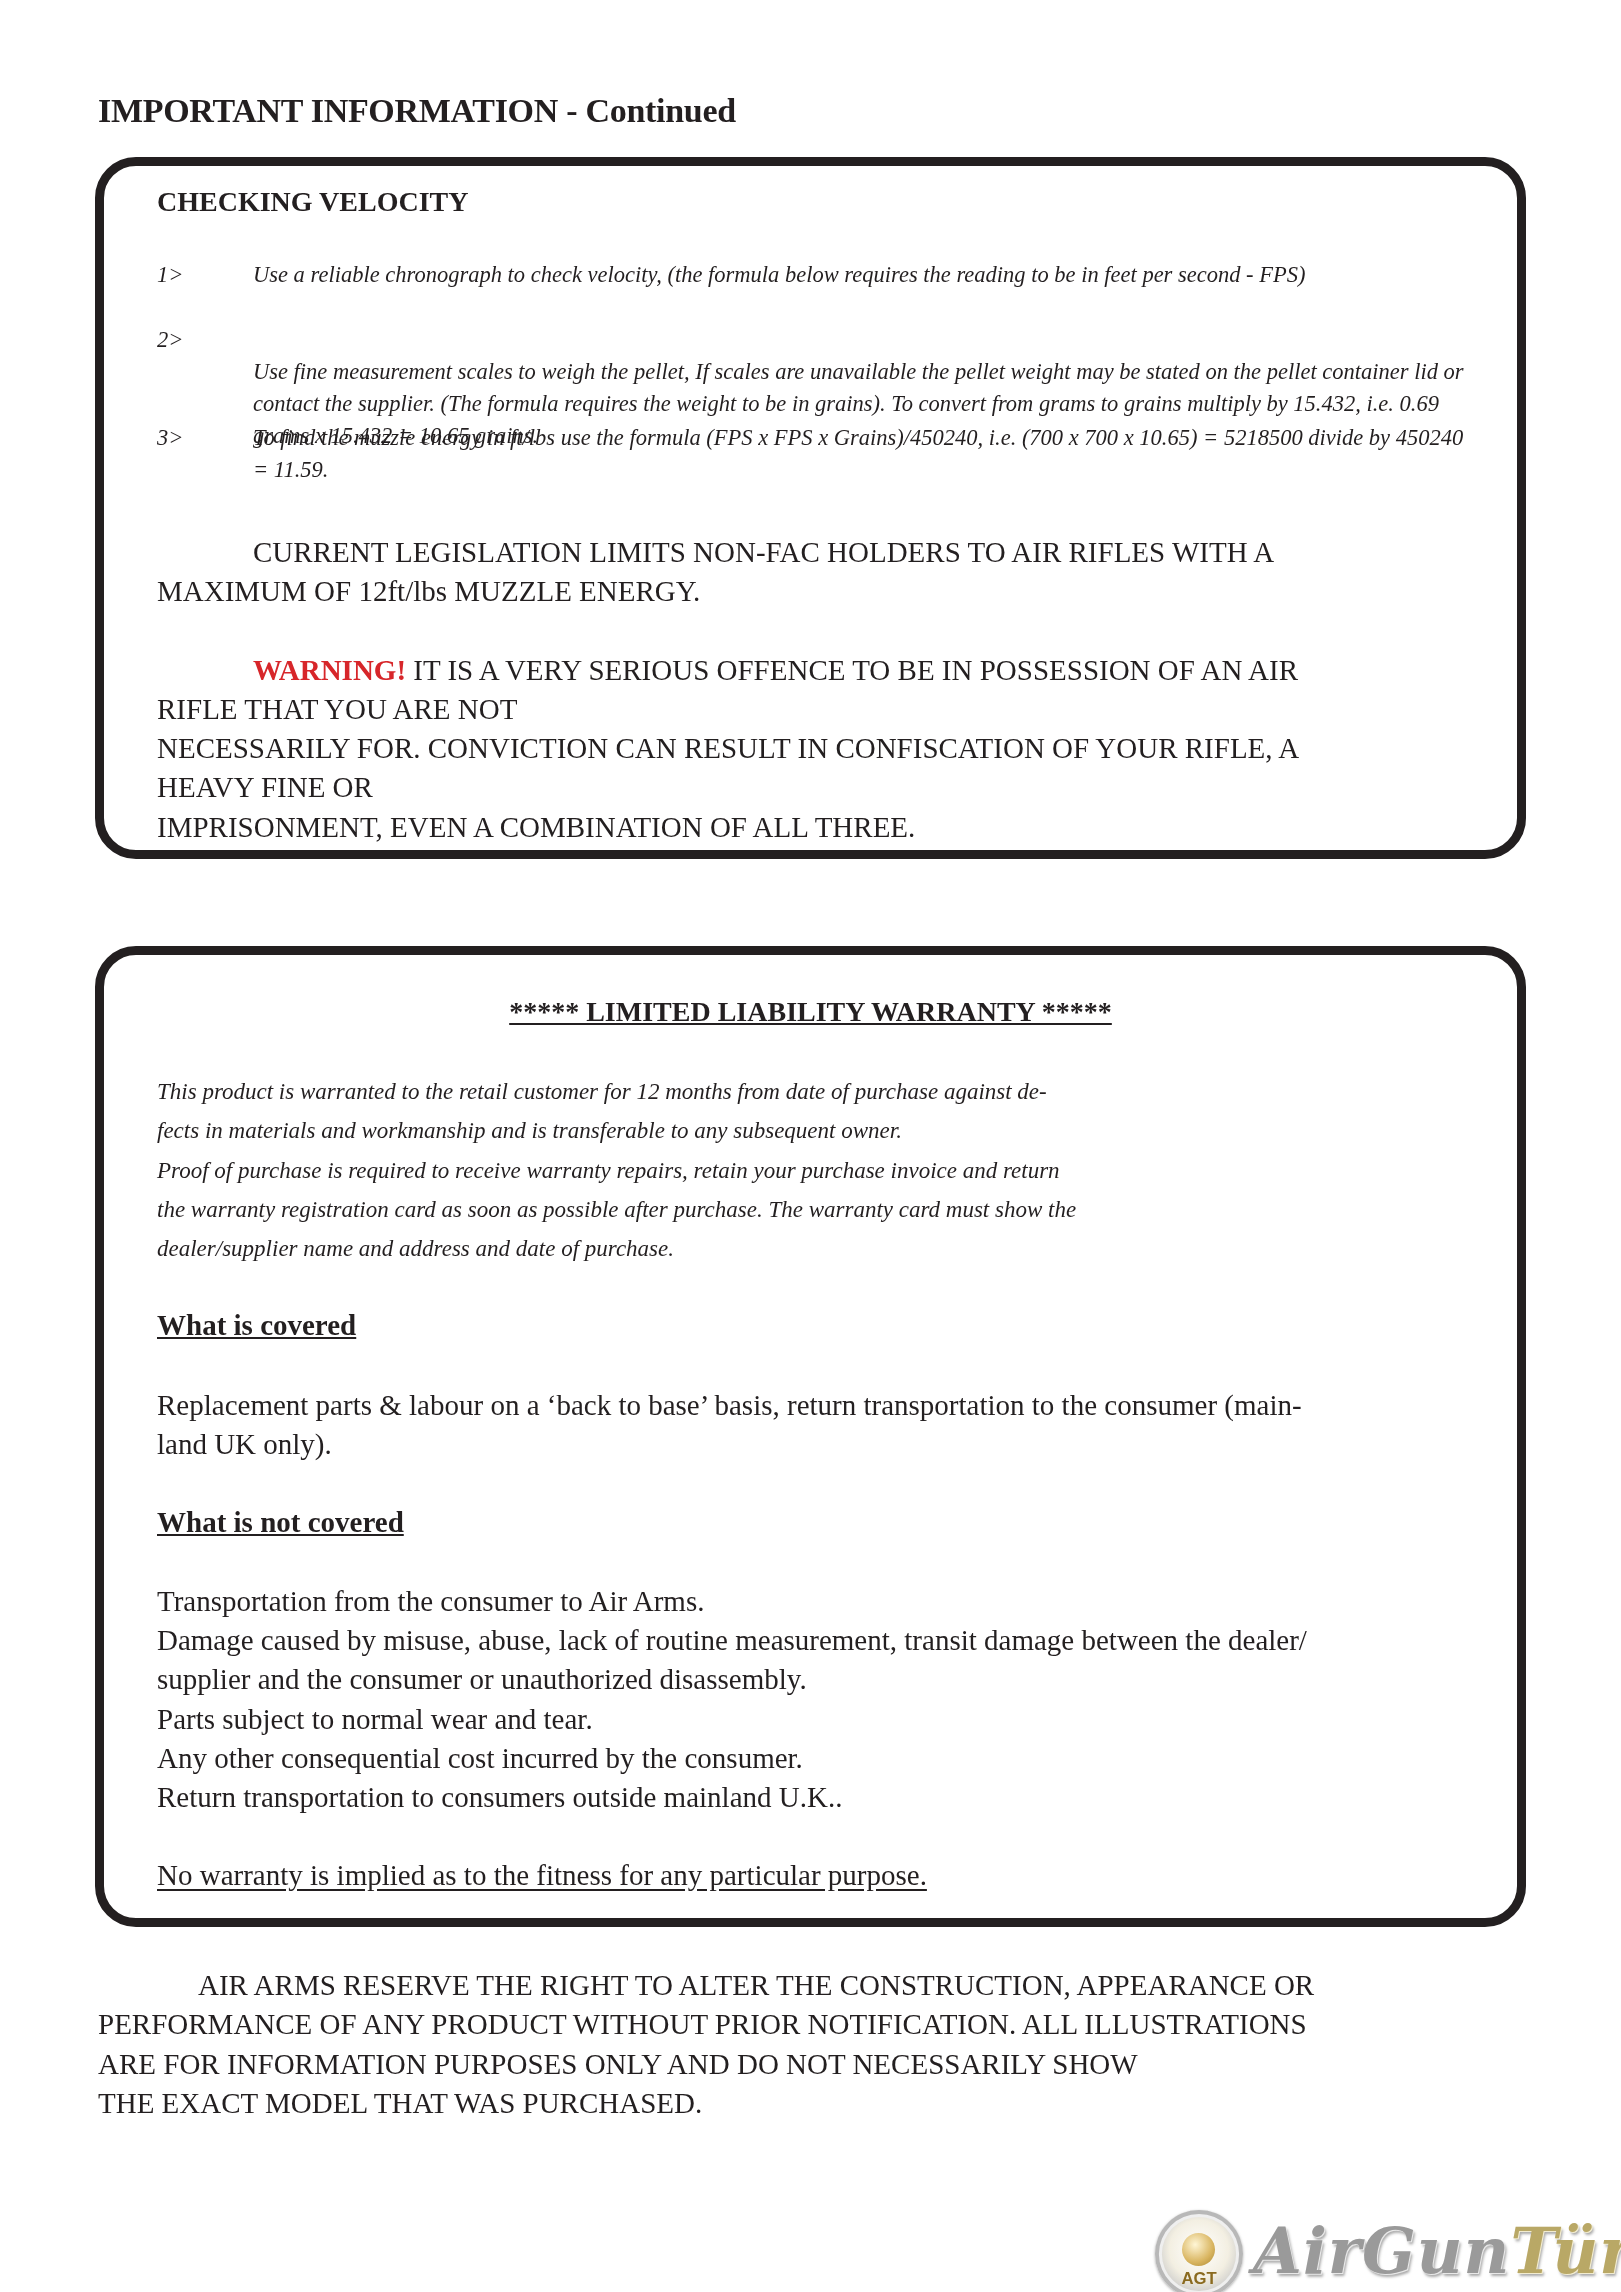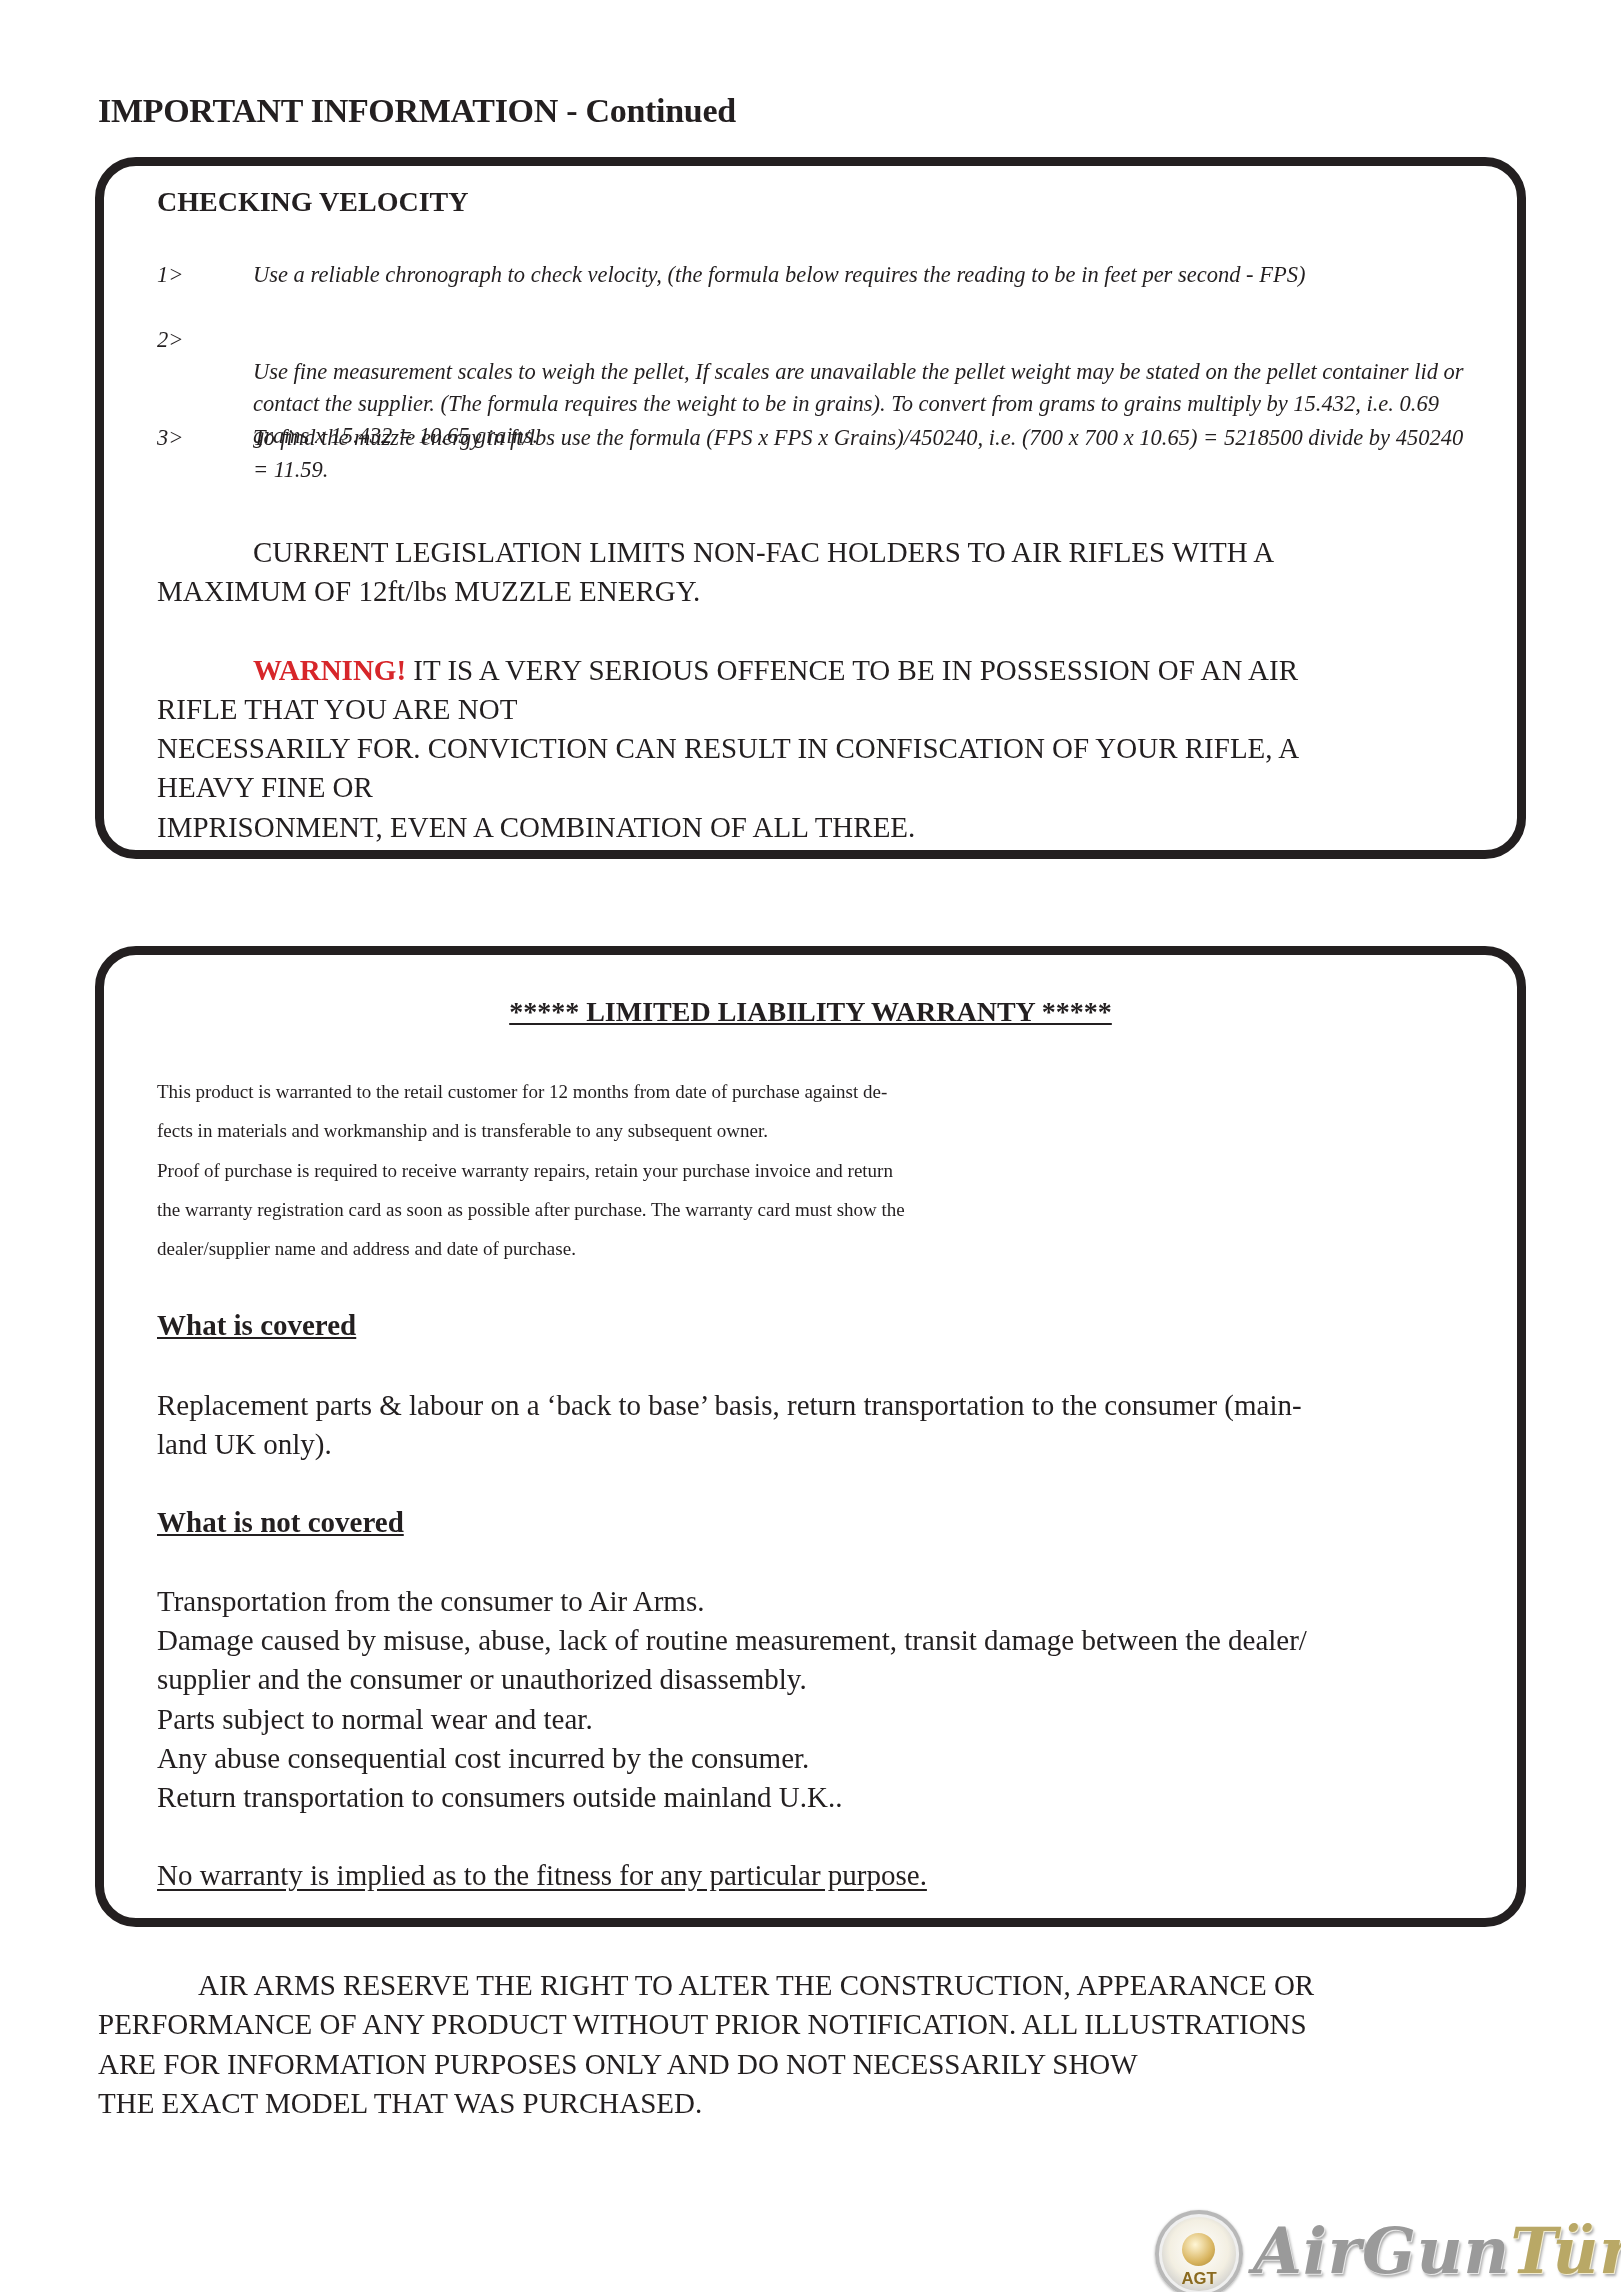--- a/index.html
+++ b/index.html
@@ -17,21 +17,21 @@
     }
     .box1 { top: 157px; height: 702px; }
     .box2 { top: 946px; height: 981px; }
 
     .abs { position: absolute; white-space: nowrap; }
     .sec-title { font-size: 28px; font-weight: bold; }
     .list-num { font-style: italic; font-size: 22.5px; }
     .list-text { font-style: italic; font-size: 22.5px; line-height: 32px; white-space: normal; width: 1215px; }
     .upper { font-size: 29px; line-height: 39px; }
     .red { color: #d7262a; font-weight: bold; }
-    .ital { font-size: 19px; line-height: 39px; }
+    .ital { font-style: italic; font-size: 23px; line-height: 39px; }
     .body30 { font-size: 29px; line-height: 39px; }
     .bold30 { font-size: 29px; font-weight: bold; text-decoration: underline; }
     .underline { text-decoration: underline; text-underline-offset: 3.9px; }
     .centered { left: 0; width: 1621px; text-align: center; }
 
     .logo { position: absolute; left: 1155px; top: 2182px; width: 461px; height: 98px; margin-top: 24px; }
     .logo-badge {
       position: absolute; left: 0; top: 3.9px; width: 88px; height: 88px; border-radius: 50%;
       background: radial-gradient(circle at 50% 45%, #ffffff 0%, #f3efe2 45%, #c9c9c9 70%, #8e8e8e 100%);
       box-shadow: inset 0 0 0 3.9px #b8b8b8, inset 0 0 0 6.9px #efefef, 0 1px 2.9px rgba(0,0,0,0.35);
@@ -105,21 +105,21 @@
   <div class="abs body30" style="left:157px; top:1425px;">land UK only).</div>
 </div>
 
 <div class="abs bold30" style="left:157px; top:1506px;">What is not covered</div>
 
 <div>
   <div class="abs body30" style="left:157px; top:1582px;">Transportation from the consumer to Air Arms.</div>
   <div class="abs body30" style="left:157px; top:1621px;">Damage caused by misuse, abuse, lack of routine measurement, transit damage between the dealer/</div>
   <div class="abs body30" style="left:157px; top:1660px;">supplier and the consumer or unauthorized disassembly.</div>
   <div class="abs body30" style="left:157px; top:1700px;">Parts subject to normal wear and tear.</div>
-  <div class="abs body30" style="left:157px; top:1739px;">Any abuse consequential cost incurred by the consumer.</div>
+  <div class="abs body30" style="left:157px; top:1739px;">Any other consequential cost incurred by the consumer.</div>
   <div class="abs body30" style="left:157px; top:1778px;">Return transportation to consumers outside mainland U.K..</div>
 </div>
 
 <div class="abs body30 underline" style="left:157px; top:1856px;">No warranty is implied as to the fitness for any particular purpose.</div>
 
 <div>
   <div class="abs upper" style="left:198px; top:1966px;">AIR ARMS RESERVE THE RIGHT TO ALTER THE CONSTRUCTION, APPEARANCE OR</div>
   <div class="abs upper" style="left:98px; top:2005px;">PERFORMANCE OF ANY PRODUCT WITHOUT PRIOR NOTIFICATION. ALL ILLUSTRATIONS</div>
   <div class="abs upper" style="left:98px; top:2045px;">ARE FOR INFORMATION PURPOSES ONLY AND DO NOT NECESSARILY SHOW</div>
   <div class="abs upper" style="left:98px; top:2084px;">THE EXACT MODEL THAT WAS PURCHASED.</div>

